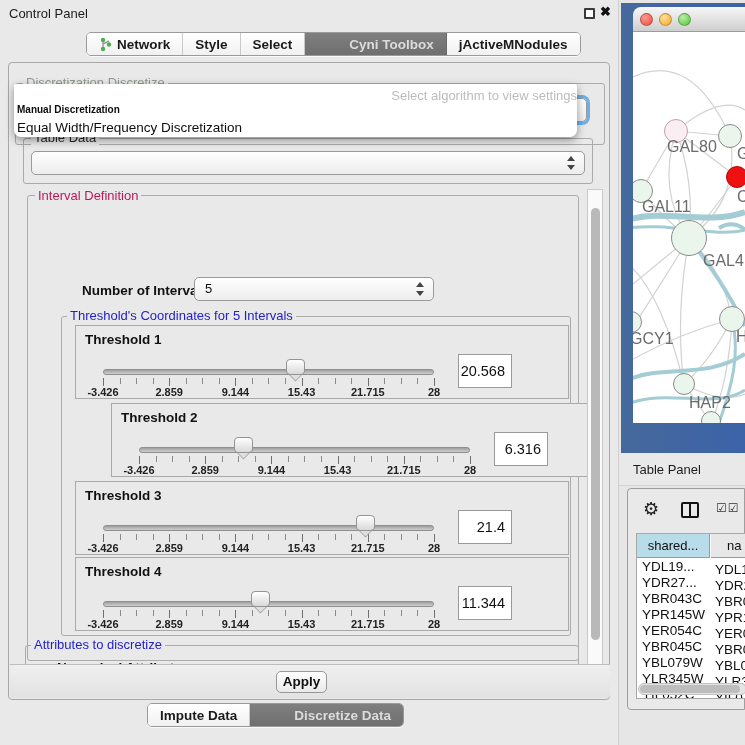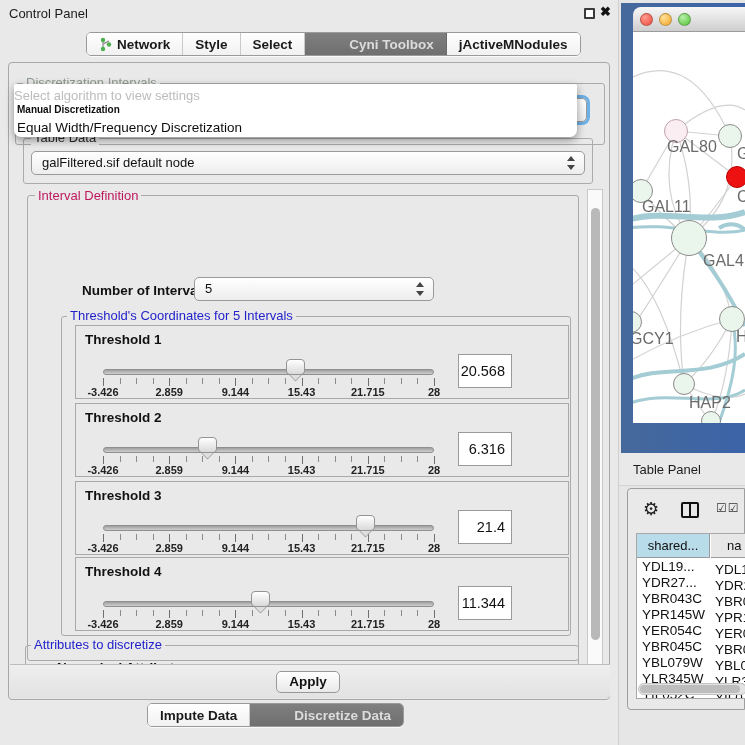--- a/index.html
+++ b/index.html
@@ -34,21 +34,21 @@
   .combo .cval { position:absolute; left:10px; top:3px; white-space:nowrap; }
   .spin { position:absolute; right:8px; top:4px; width:9px; height:14px; }
   .spin i { position:absolute; left:0; width:0; height:0; border-left:4.5px solid transparent; border-right:4.5px solid transparent; }
   .spin .up { top:0; border-bottom:5px solid #444; }
   .spin .dn { bottom:0; border-top:5px solid #444; }
   .focusring { box-shadow:0 0 0 3px #6cb0e8; }
 
   
   .popup { position:absolute; left:14px; top:84px; width:563px; height:53px; background:#ffffff;
     border-radius:2px 2px 7px 7px; box-shadow:0 3px 8px rgba(0,0,0,.4); z-index:60; }
-  .popup .hint { position:absolute; left:0; right:0; top:4px; text-align:left; font-size:13px; color:#bcbcbc; }
+  .popup .hint { position:absolute; left:0; right:0; top:4px; text-align:right; font-size:13px; color:#bcbcbc; }
   .popup .opt1 { position:absolute; left:3px; top:20px; font-size:10px; font-weight:bold; color:#0d0d0d; }
   .popup .opt2 { position:absolute; left:3px; top:36px; font-size:13.5px; color:#0d0d0d; }
 
   
   .vscroll { position:absolute; background:#fafafa; border:1px solid #c9c9c9; }
   .vthumb  { position:absolute; background:#b9b9b9; border-radius:6px; }
 
   
   .thr { position:absolute; left:60px; width:494px; height:74px; border:1px solid #a9a9a9; background:#e9e9e9; }
   .thr .tlabel { position:absolute; left:9px; top:6px; font-size:13.5px; font-weight:bold; color:#111; }
@@ -63,21 +63,21 @@
   .thumb { position:absolute; top:33px; width:17px; height:26px; }
   .thumb::after { content:""; position:absolute; left:2.5px; top:7px; width:12px; height:12px; transform:rotate(45deg);
     background:#dedede; border-right:1px solid #949494; border-bottom:1px solid #949494; border-radius:1px; }
   .thumb::before { content:""; position:absolute; left:0; top:0; width:17px; height:14px; z-index:1;
     background:linear-gradient(#ffffff,#d9d9d9); border:1px solid #949494; border-radius:4px; }
   .valbox { position:absolute; left:382px; top:28px; width:54px; height:34px; background:#fff; border:1px solid #9a9a9a;
     font-size:14.5px; color:#111; text-align:right; line-height:32px; padding-right:6px; }
 
   .apply-strip { position:absolute; left:1px; bottom:1px; width:600px; height:34px; background:linear-gradient(#efefef,#e2e2e2);
     border-top:1px solid #bdbdbd; border-radius:0 0 3px 3px; }
-  .apply-btn { position:absolute; left:266px; top:6px; width:64px; height:22px; border:1px solid #989898; border-radius:5px;
+  .apply-btn { position:absolute; left:266px; top:6px; width:51px; height:22px; border:1px solid #989898; border-radius:5px;
     background:linear-gradient(#ffffff,#e9e9e9); font-size:13.5px; font-weight:bold; color:#111; text-align:center; line-height:20px; }
 
   
   .right-bg { position:absolute; left:618px; top:0; width:127px; height:745px; background:#e6e6e6; border-left:1px solid #cfcfcf; }
   .net-window { position:absolute; left:621px; top:3px; width:124px; height:450px; background:linear-gradient(90deg,#46699c,#3b63a7); }
   .net-inner { position:absolute; left:12px; top:4px; width:112px; height:416px; }
   .net-titlebar { position:absolute; left:0; top:0; width:112px; height:25px; border-radius:8px 0 0 0;
     background:linear-gradient(#f7f7f7,#cecece); border-bottom:1px solid #9c9c9c; }
   .light { position:absolute; top:6px; width:13px; height:13px; border-radius:50%; border:1px solid rgba(0,0,0,.25); }
   .net-canvas { position:absolute; left:0; top:25px; width:112px; height:391px; background:#fff; overflow:hidden; }
@@ -138,32 +138,31 @@
         <span>Cyni Toolbox</span>
       </div>
     <div class="seg-btn">
         <span>jActiveMNodules</span>
       </div>
   </div>
 
   <div class="main-frame">
 
     <div class="groupbox" style="left:6px; top:20px; width:590px; height:62px;"></div>
-    <span class="grouplabel g-gray" style="left:14px; top:13px;">Discretization Intervals</span>
+    <span class="grouplabel g-gray" style="left:14px; top:13px;">Discretization Discretize</span>
     <div class="combo focusring" style="left:16px; top:35px; width:562px; height:24px;">
       <span class="spin">
           <i class="up"></i>
           <i class="dn"></i>
         </span>
     </div>
 
     <div class="groupbox" style="left:14px; top:75px; width:570px; height:46px;"></div>
     <span class="grouplabel g-dark" style="left:22px; top:68px;">Table Data</span>
     <div class="combo" style="left:22px; top:88px; width:554px; height:24px;">
-      <span class="cval">galFiltered.sif default node</span>
       <span class="spin">
           <i class="up"></i>
           <i class="dn"></i>
         </span>
     </div>
 
     <div style="position:absolute; left:6px; top:126px; width:588px; height:476px; overflow:hidden;">
 
       <div class="groupbox" style="left:12px; top:6px; width:552px; height:466px;"></div>
       <span class="grouplabel g-green" style="left:20px; top:0;">Interval Definition</span>
@@ -190,21 +189,21 @@
           <span style="left:0%">-3.426</span>
           <span style="left:20%">2.859</span>
           <span style="left:40%">9.144</span>
           <span style="left:60%">15.43</span>
           <span style="left:80%">21.715</span>
           <span style="left:100%">28</span>
         </div>
         <div class="valbox">20.568</div>
       </div>
 
-      <div class="thr" style="top:214px;">
+      <div class="thr" style="top:214px;margin-left:36px;">
         <span class="tlabel">Threshold 2</span>
         <div class="track"></div>
         <div class="ticks"></div>
         <div class="ticks-major"></div>
         <div class="thumb" style="left:122px;"></div>
         <div class="slabels">
           <span style="left:0%">-3.426</span>
           <span style="left:20%">2.859</span>
           <span style="left:40%">9.144</span>
           <span style="left:60%">15.43</span>

